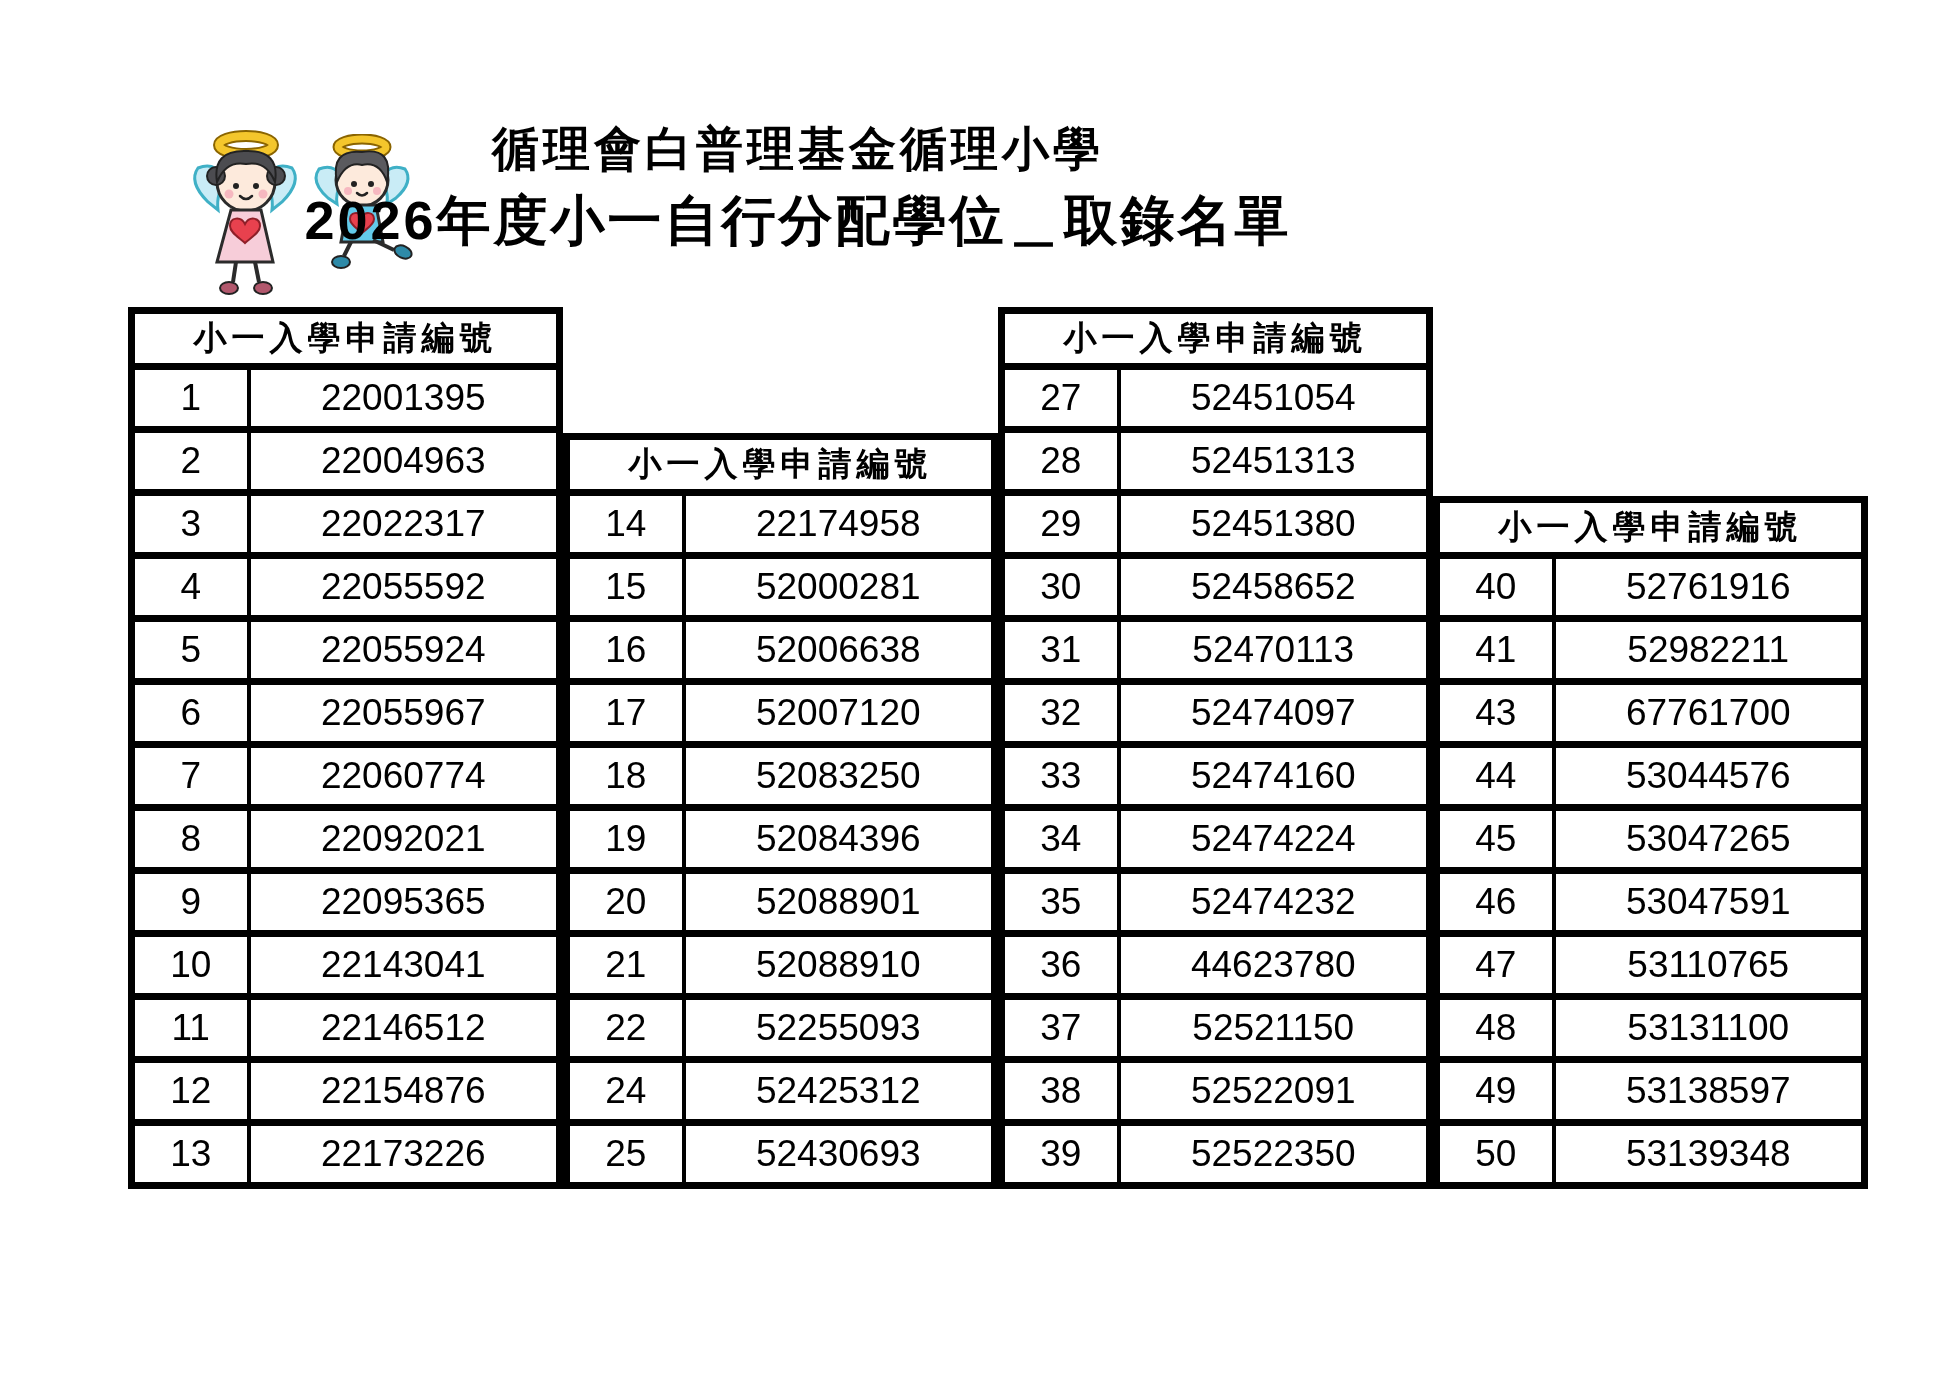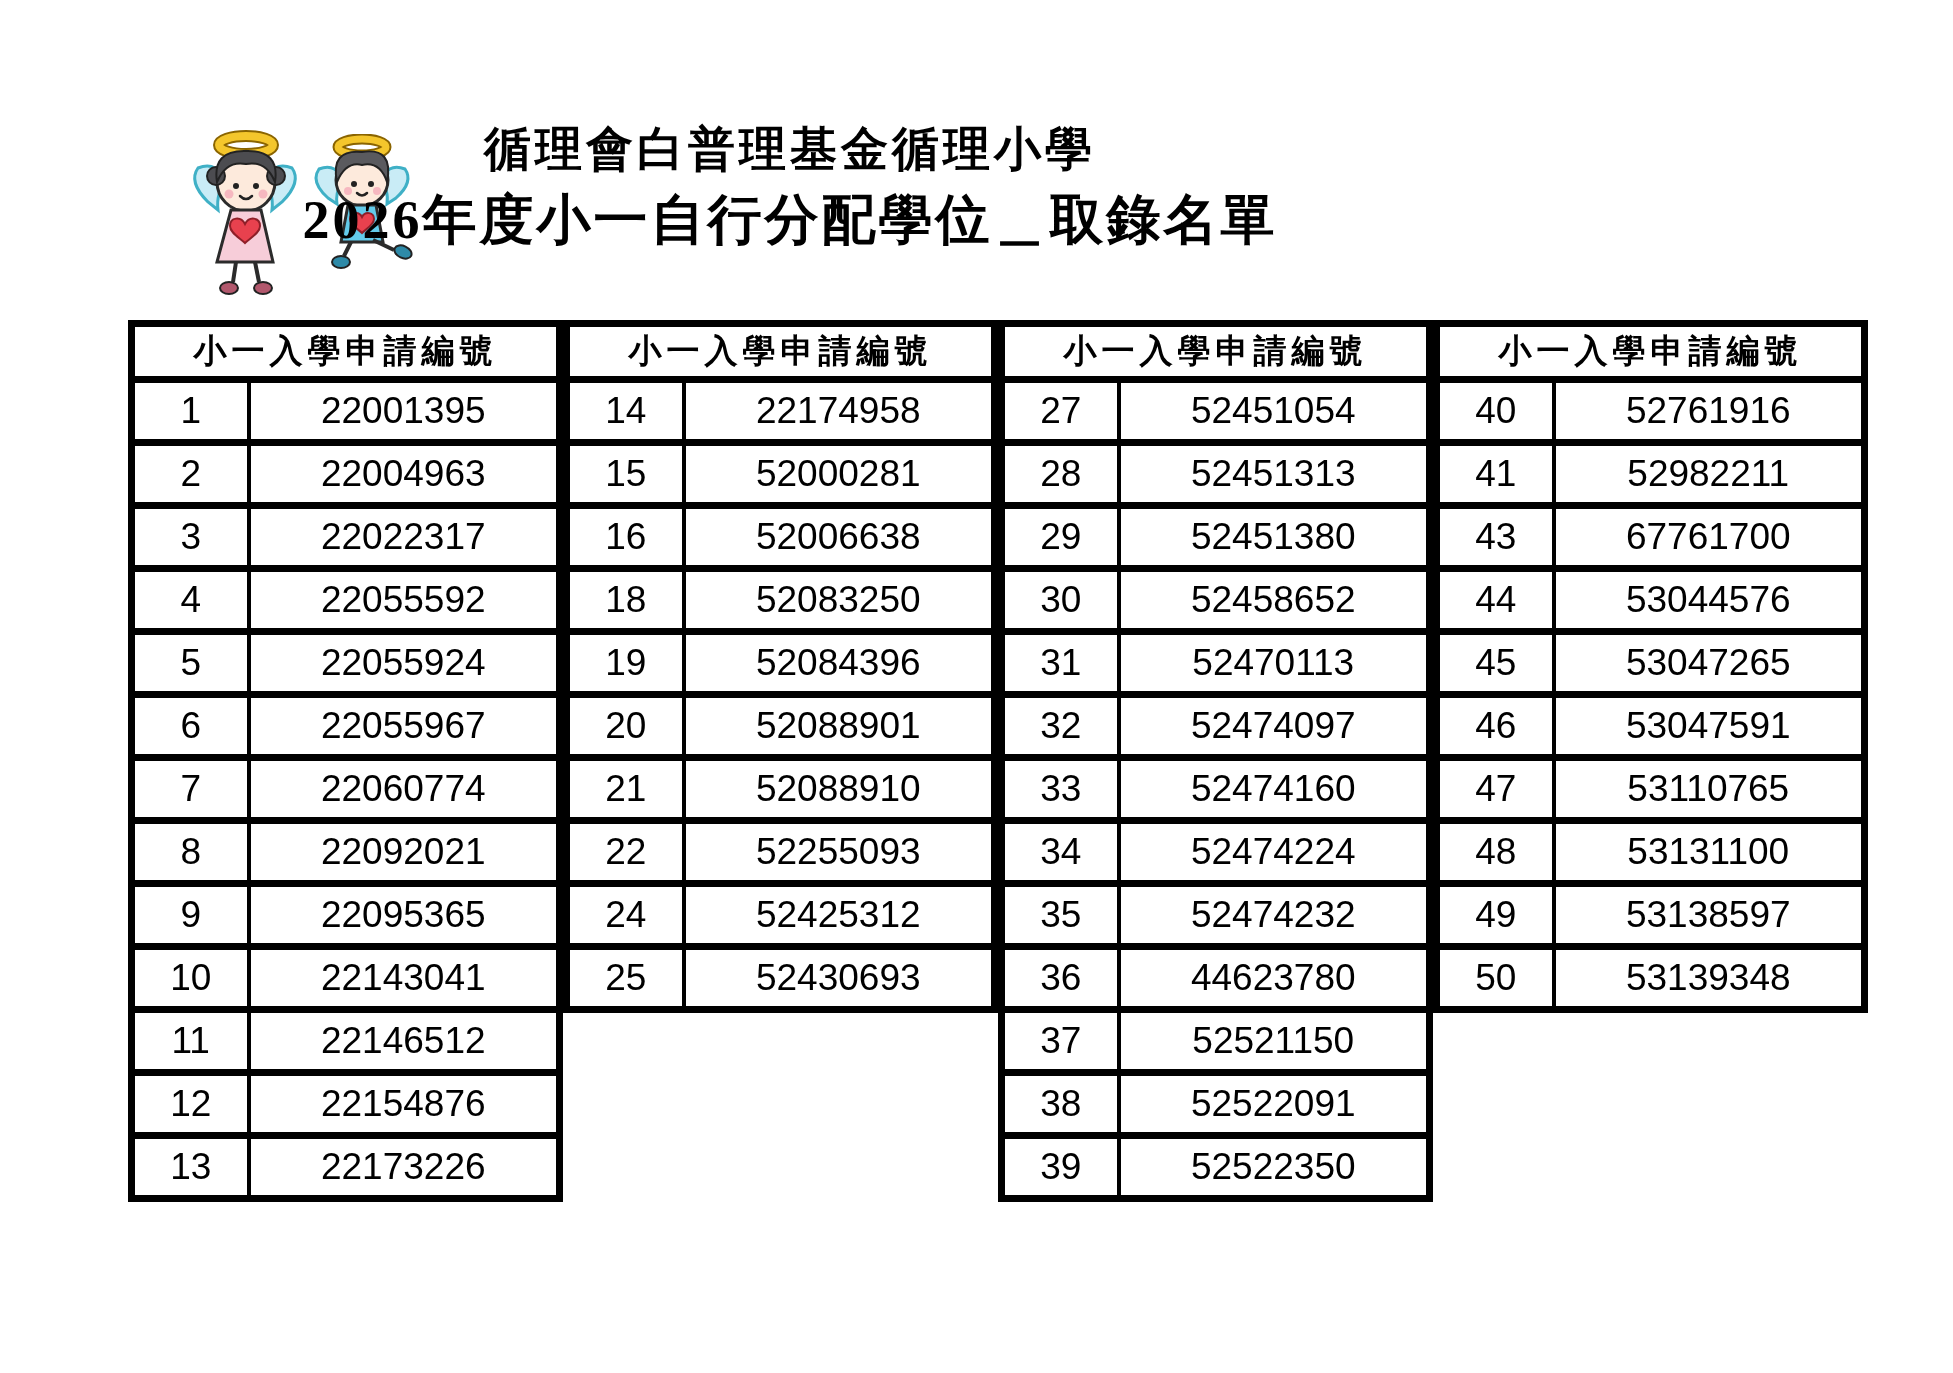--- a/index.html
+++ b/index.html
@@ -7,44 +7,44 @@
     margin: 0; padding: 0;
     width: 1953px; height: 1373px;
     background: #ffffff;
     color: #000000;
     font-family: "Liberation Sans", sans-serif;
     position: relative;
     overflow: hidden;
   }
   .titles {
     position: absolute;
-    top: 122px; left: 0;
+    top: 122px; left: 8px;
     width: 1580px;
     text-align: center;
-    font-family: Liberation Serif, serif;
+    font-family: Liberation Sans, sans-serif;
     font-weight: bold;
     line-height: 1.15;
   }
   .school-name { font-size: 47px; letter-spacing: 4px; }
   .list-title  { font-size: 54px; letter-spacing: 3px; margin-top: 13px; }
 
   .illustrations {
     position: absolute;
     top: 130px; left: 186px;
     display: flex;
     align-items: flex-start;
   }
   .illustrations svg { display: block; }
   .boy-svg { margin-left: 6px; margin-top: 4px; }
 
   .tables {
     position: absolute;
-    left: 128px; top: 320px;
+    left: 128px; top: 307px;
     display: flex;
-    align-items: flex-start;
+    align-items: flex-end;
   }
   table.grp {
     border-collapse: collapse;
     table-layout: fixed;
     border: 7px solid #000;
   }
   table.grp th.hdr {
     font-family: "Liberation Serif", "DejaVu Serif", serif;
     font-weight: bold;
     font-size: 33px;
@@ -233,20 +233,24 @@
         <tr>
           <td class="no">15</td>
           <td class="id">52000281</td>
         </tr>
 
         <tr>
           <td class="no">16</td>
           <td class="id">52006638</td>
         </tr>
 
+        <tr>
+          <td class="no">17</td>
+          <td class="id">52007120</td>
+        </tr>
 
         <tr>
           <td class="no">18</td>
           <td class="id">52083250</td>
         </tr>
 
         <tr>
           <td class="no">19</td>
           <td class="id">52084396</td>
         </tr>

